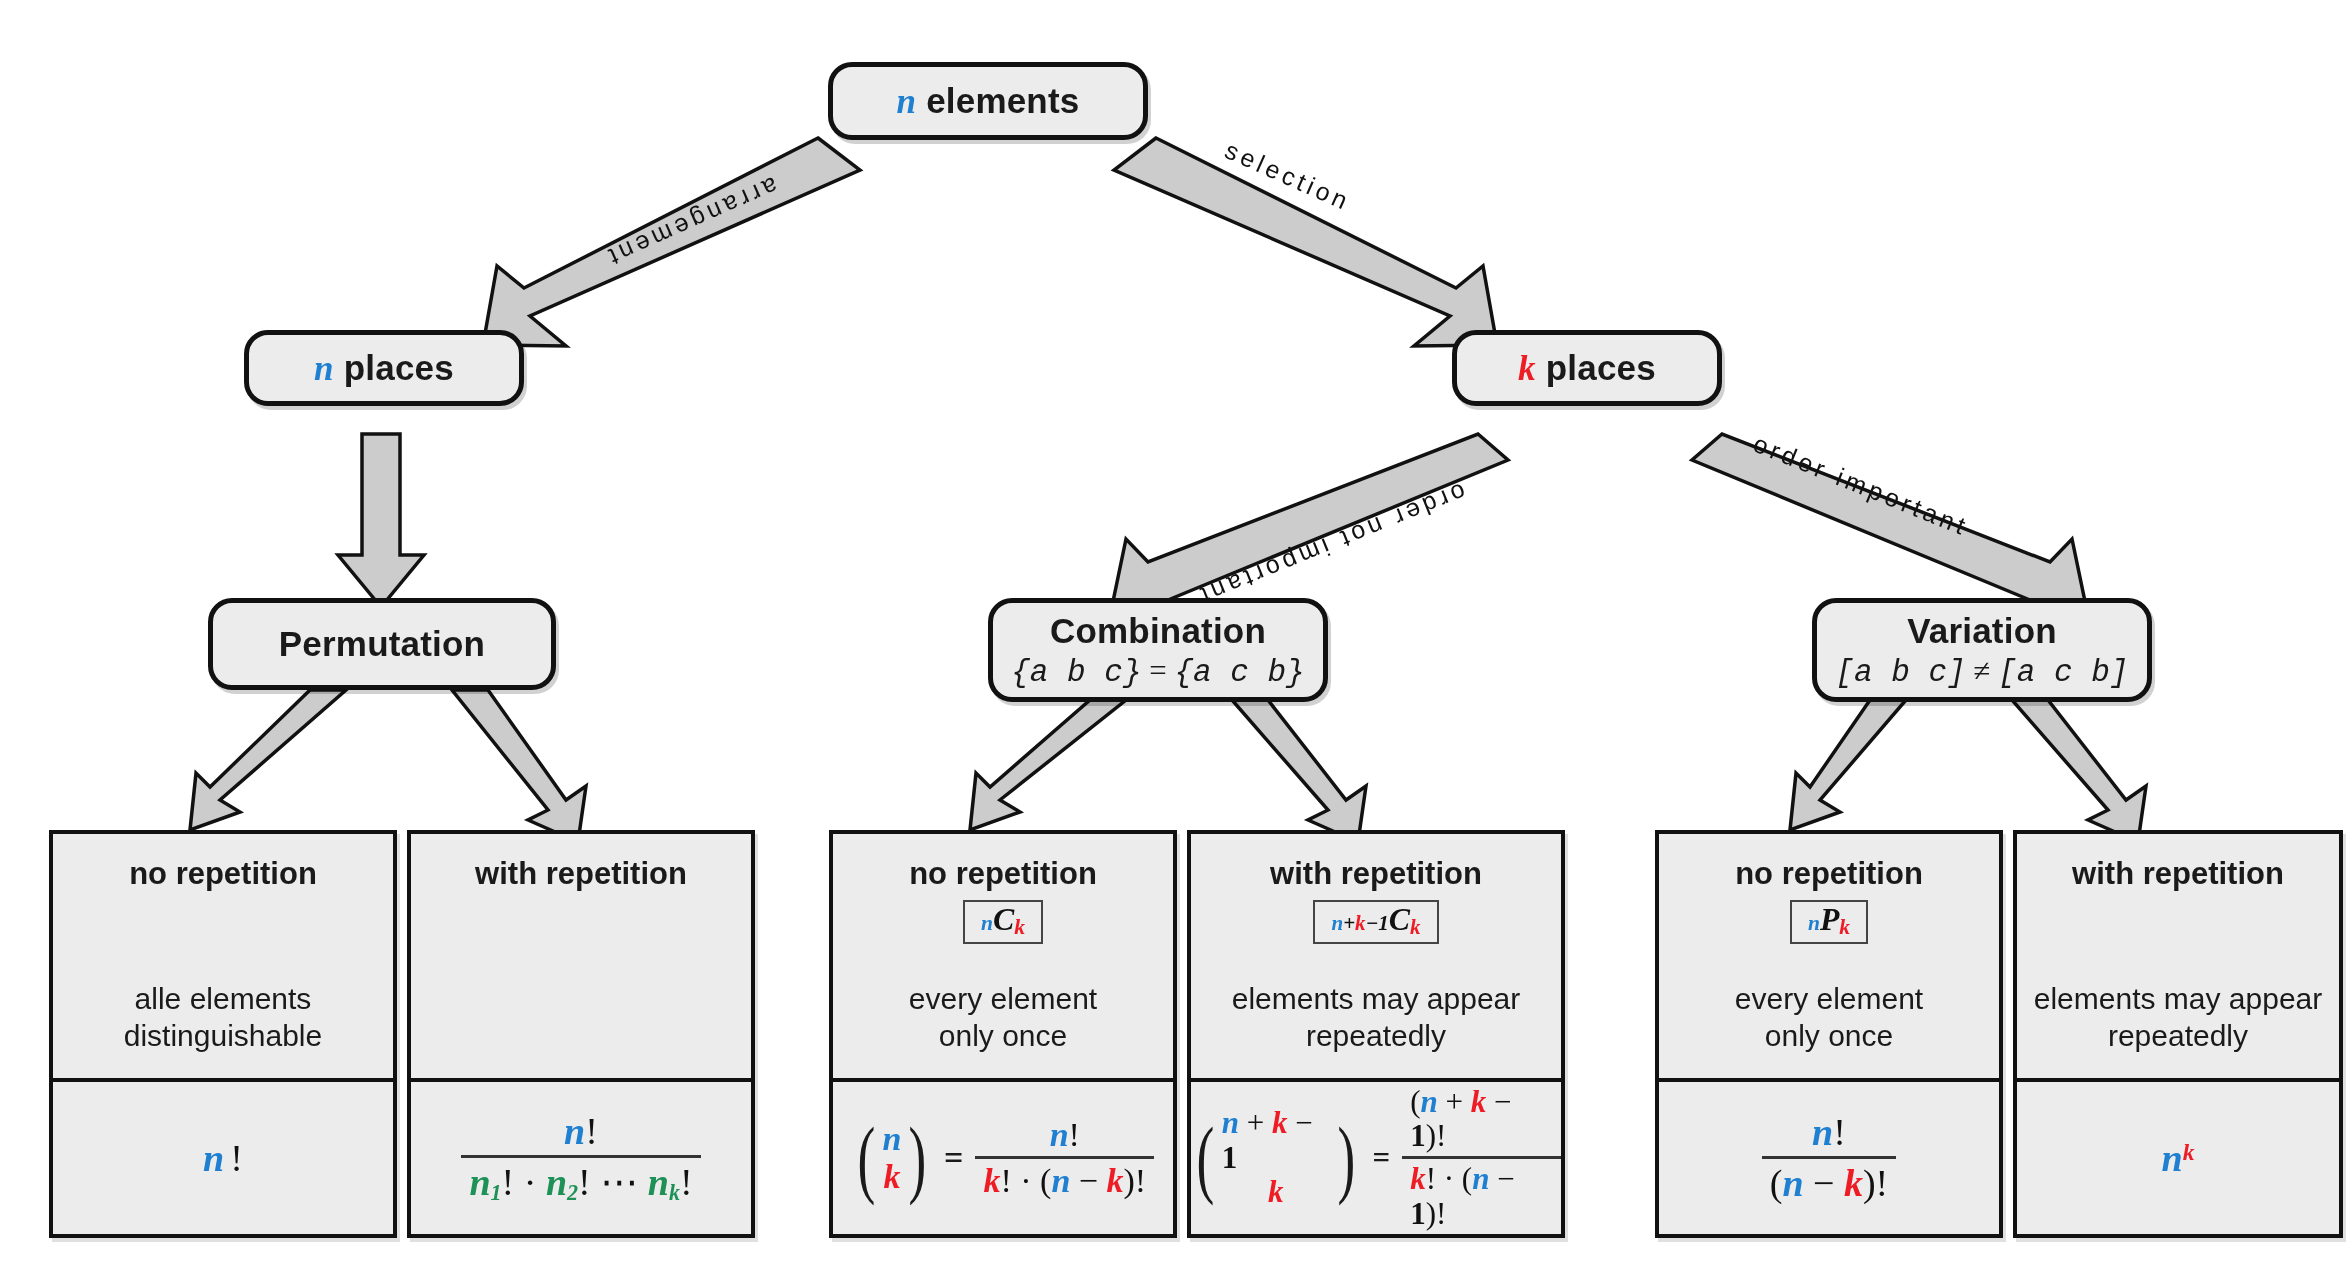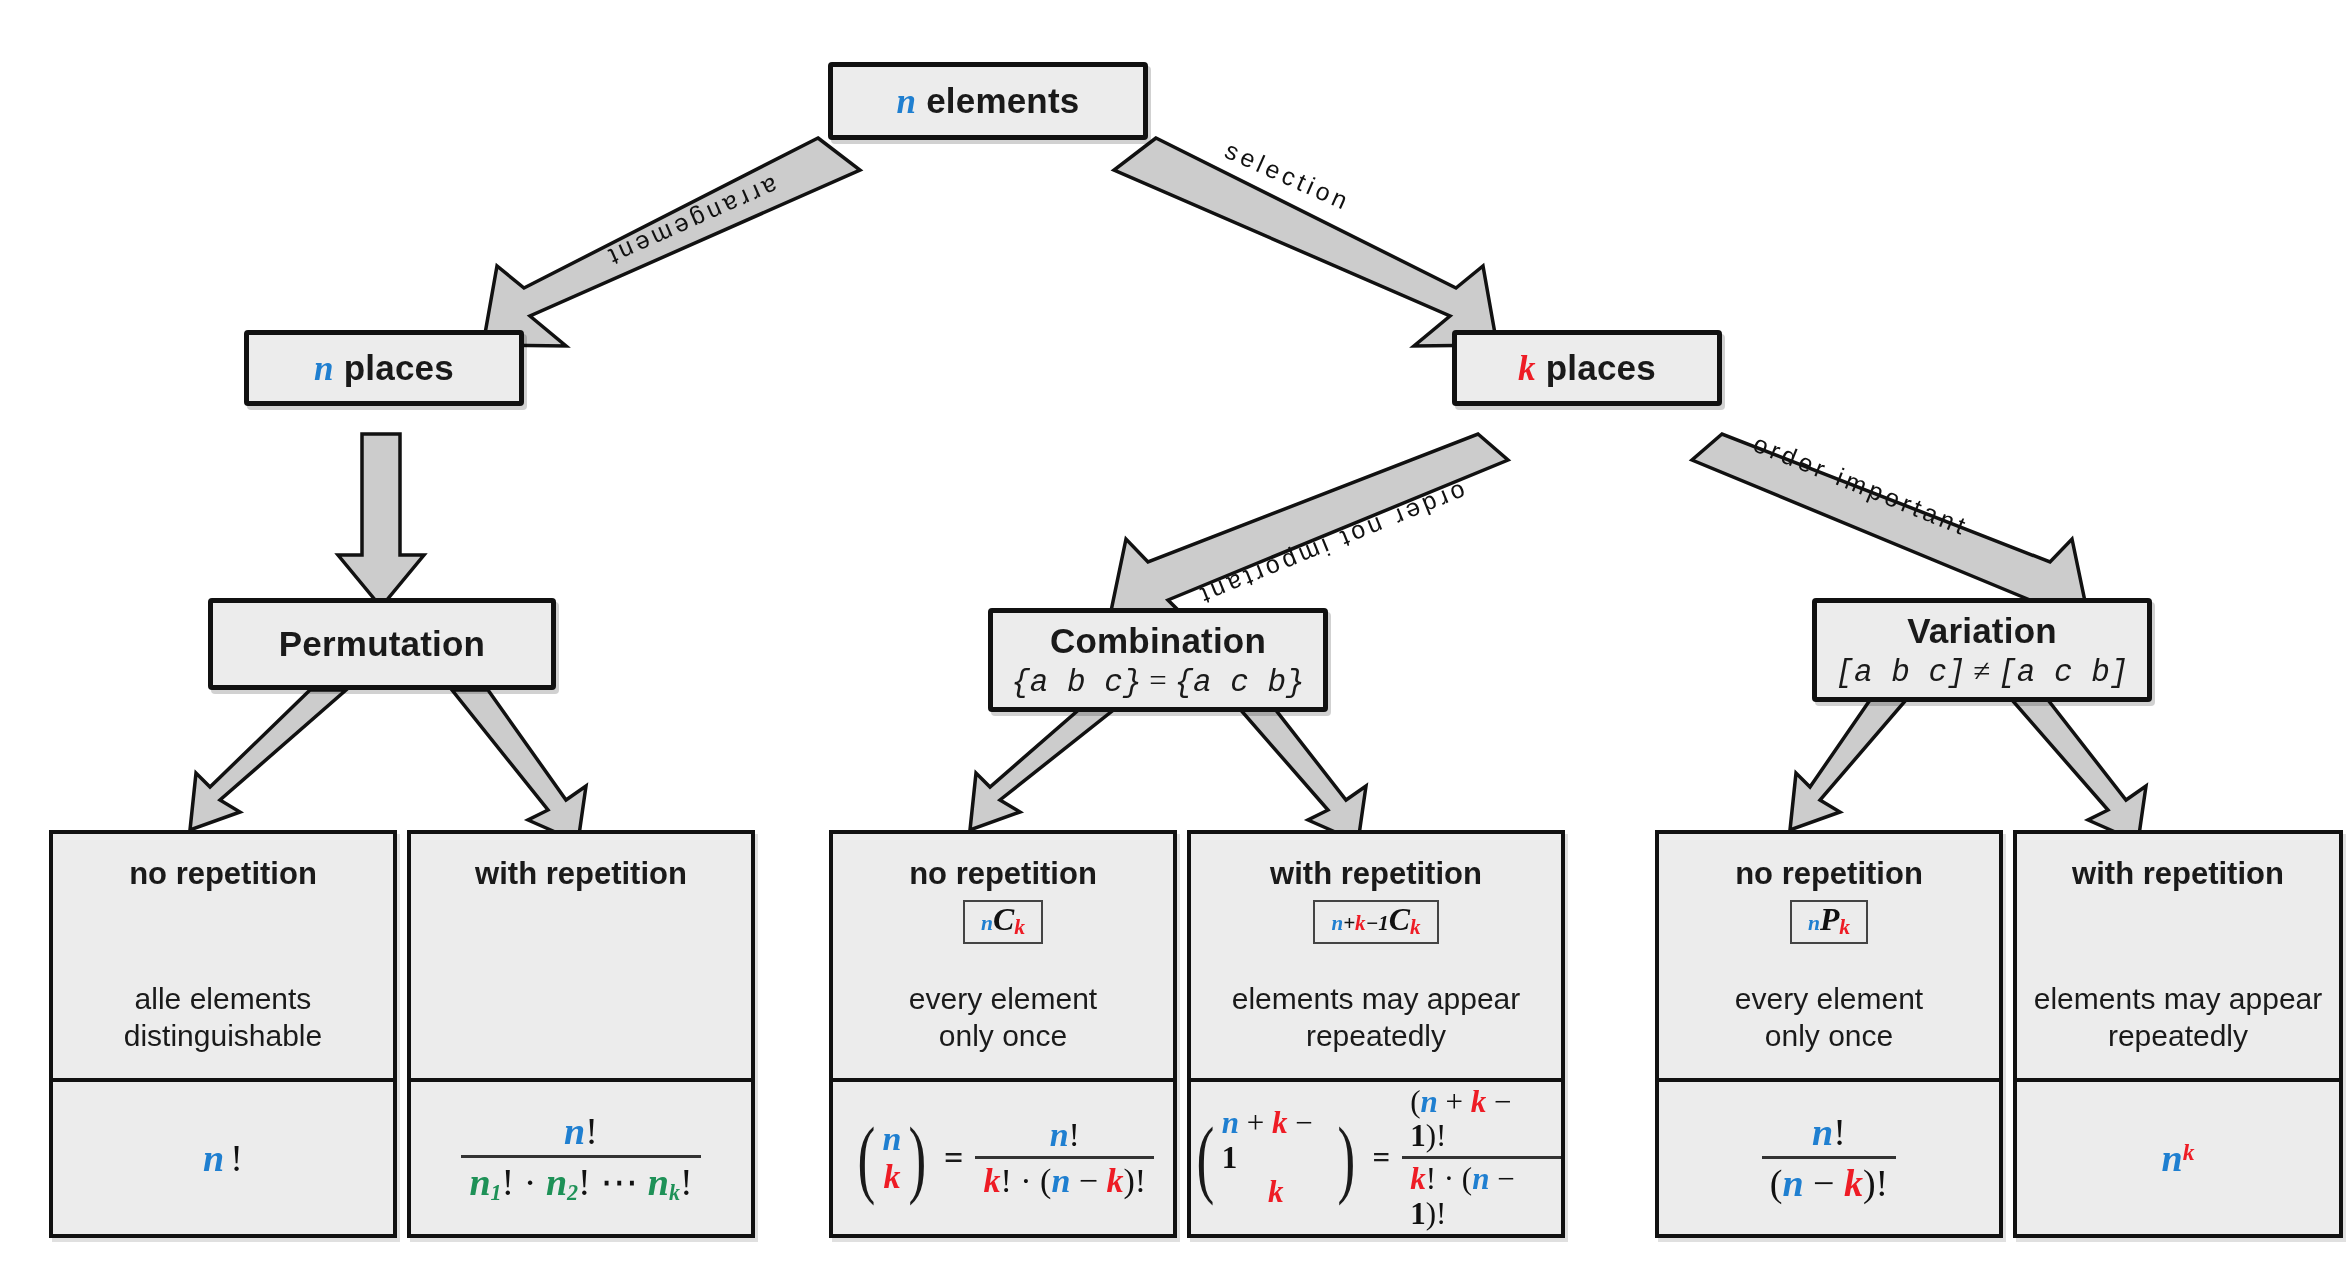--- a/index.html
+++ b/index.html
@@ -3,21 +3,21 @@
 <meta charset="utf-8">
 <style>
   html,body{margin:0;padding:0;background:#ffffff;}
   body{width:2349px;height:1281px;position:relative;overflow:hidden;
        font-family:"Liberation Sans",sans-serif;color:#1a1a1a;}
   .stage{position:absolute;left:0;top:0;width:2349px;height:1281px;}
 
   svg.arrows{position:absolute;left:0;top:0;width:2349px;height:1281px;pointer-events:none;}
 
   
-  .node{position:absolute;background:#ececec;border:5px solid #111;border-radius:4px;
+  .node{position:absolute;background:#ececec;border:5px solid #111;border-radius:24px;
         box-sizing:border-box;display:flex;flex-direction:column;align-items:center;
         justify-content:center;box-shadow:3px 4px 0 rgba(0,0,0,.18);}
   .node .ttl{font-size:35px;font-weight:bold;letter-spacing:.2px;white-space:nowrap;}
   .node .sub{font-family:"Liberation Serif",serif;font-size:31px;font-style:italic;
              margin-top:2px;white-space:nowrap;}
   .node .sub .op{font-style:normal;}
 
   
   .leaf{position:absolute;background:#ececec;border:4px solid #111;box-sizing:border-box;
         display:flex;flex-direction:column;box-shadow:3px 4px 0 rgba(0,0,0,.12);margin-left:19px;}
@@ -128,21 +128,21 @@
     <div class="ttl">
       <span class="mb blue">n</span>
       <span>places</span>
     </div>
   </div>
 
   <div class="node" style="left:208px;top:598px;width:348px;height:92px;">
     <div class="ttl">Permutation</div>
   </div>
 
-  <div class="node" style="left:988px;top:598px;width:340px;height:104px;margin-top:10px;">
+  <div class="node" style="left:988px;top:598px;width:340px;height:104px;">
     <div class="ttl">Combination</div>
     <div class="sub">
       <span class="m">{a b c}</span><span class="op"> = </span><span class="m">{a c b}</span>
     </div>
   </div>
 
   <div class="node" style="left:1812px;top:598px;width:340px;height:104px;">
     <div class="ttl">Variation</div>
     <div class="sub">
       <span class="m">[a b c]</span><span class="op"> ≠ </span><span class="m">[a c b]</span>

